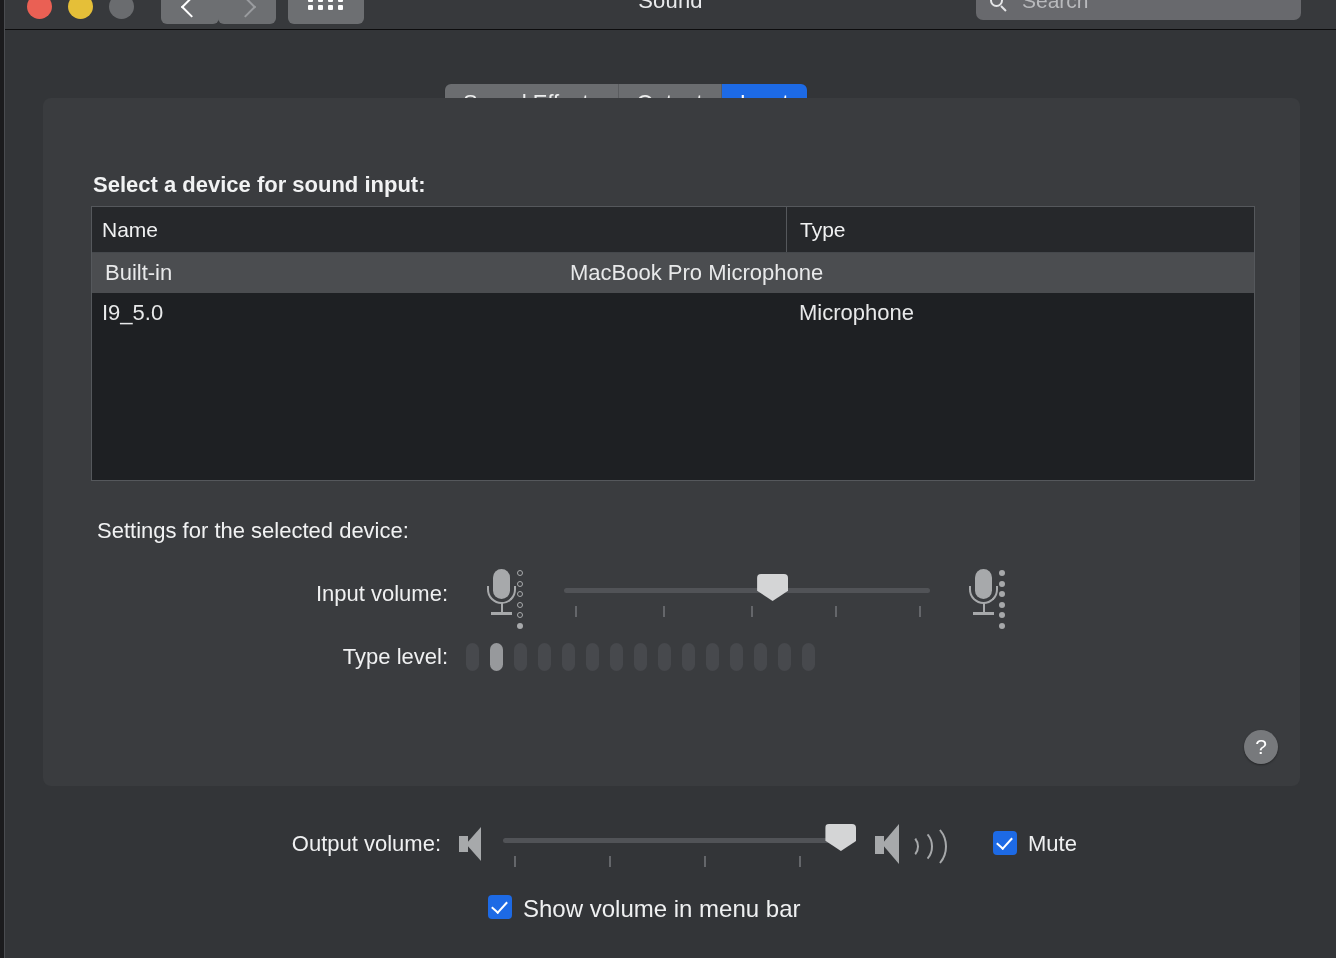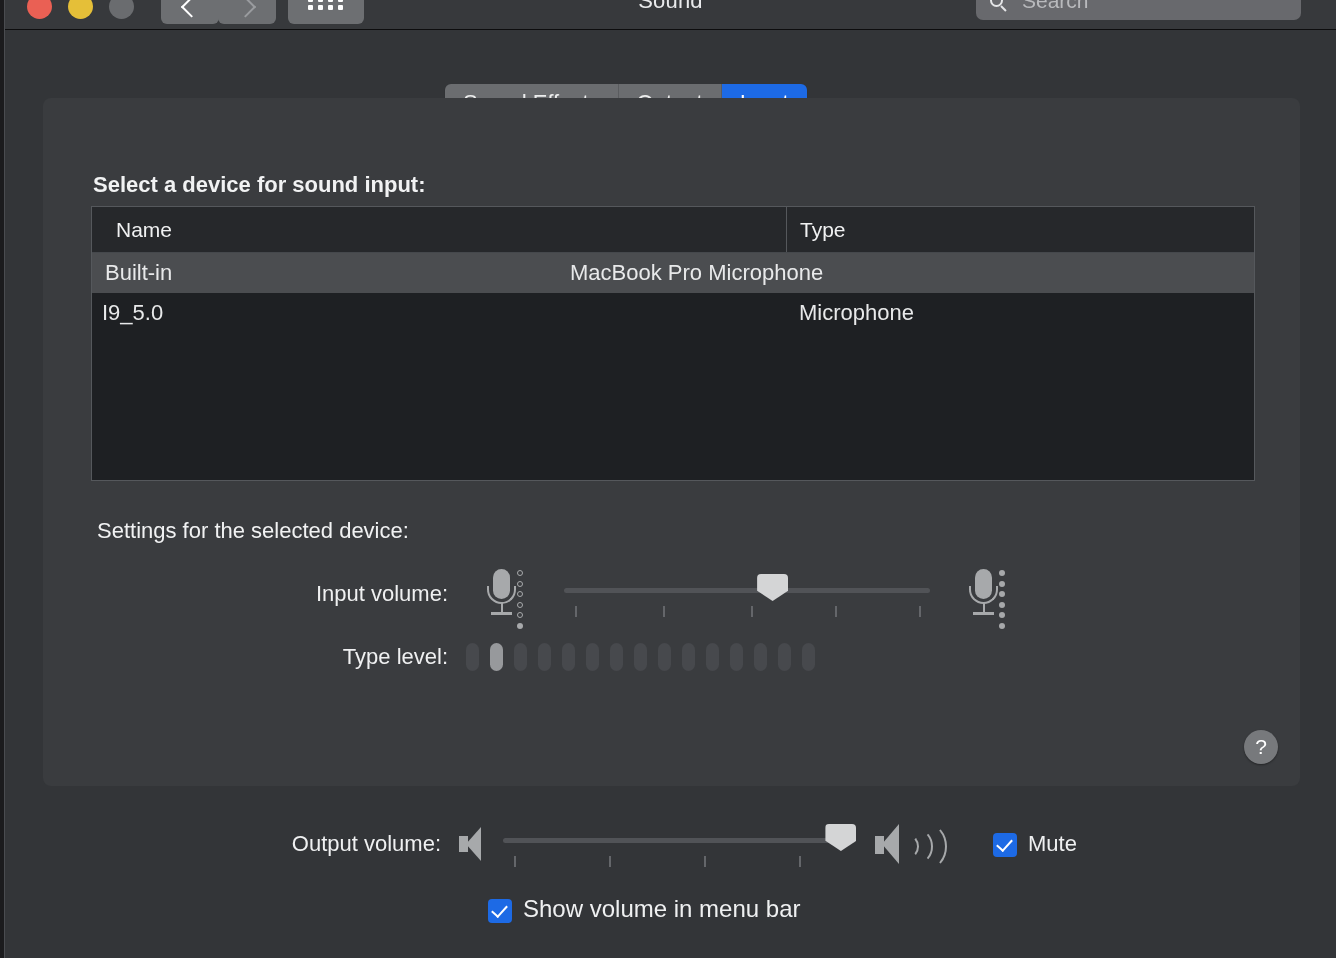--- a/index.html
+++ b/index.html
@@ -223,21 +223,21 @@
     display: flex;
     height: 45px;
     background: #26282b;
     border-bottom: 1px solid #45484c;
   }
   .th {
     display: flex;
     align-items: center;
     font-size: 21px;
     color: #f0f1f2;
-    padding-left: 24px;
+    padding-left: 10px;
     box-sizing: border-box;
   }
   .th.name { width: 694px; }
   .th.type {
     flex: 1;
     border-left: 1px solid #55585c;
     padding-left: 13px;
   }
   .row {
     display: flex;
@@ -462,21 +462,21 @@
     border-radius: 50%;
     border-color: transparent #a7a9ab transparent transparent;
   }
   #wave1 { left: 24px; top: 11px; width: 16px; height: 19px; }
   #wave2 { left: 28px; top: 5px;  width: 26px; height: 31px; }
   #wave3 { left: 32px; top: -1px; width: 36px; height: 43px; }
 
   
   .checkbox-wrap {
     display: flex;
-    align-items: flex-end;
+    align-items: flex-start;
     padding-left: 20px;
   }
   .checkbox {
     position: relative;
     width: 24px;
     height: 24px;
     border-radius: 4px;
     background: #1d6ae5;
     flex: none;
   }

